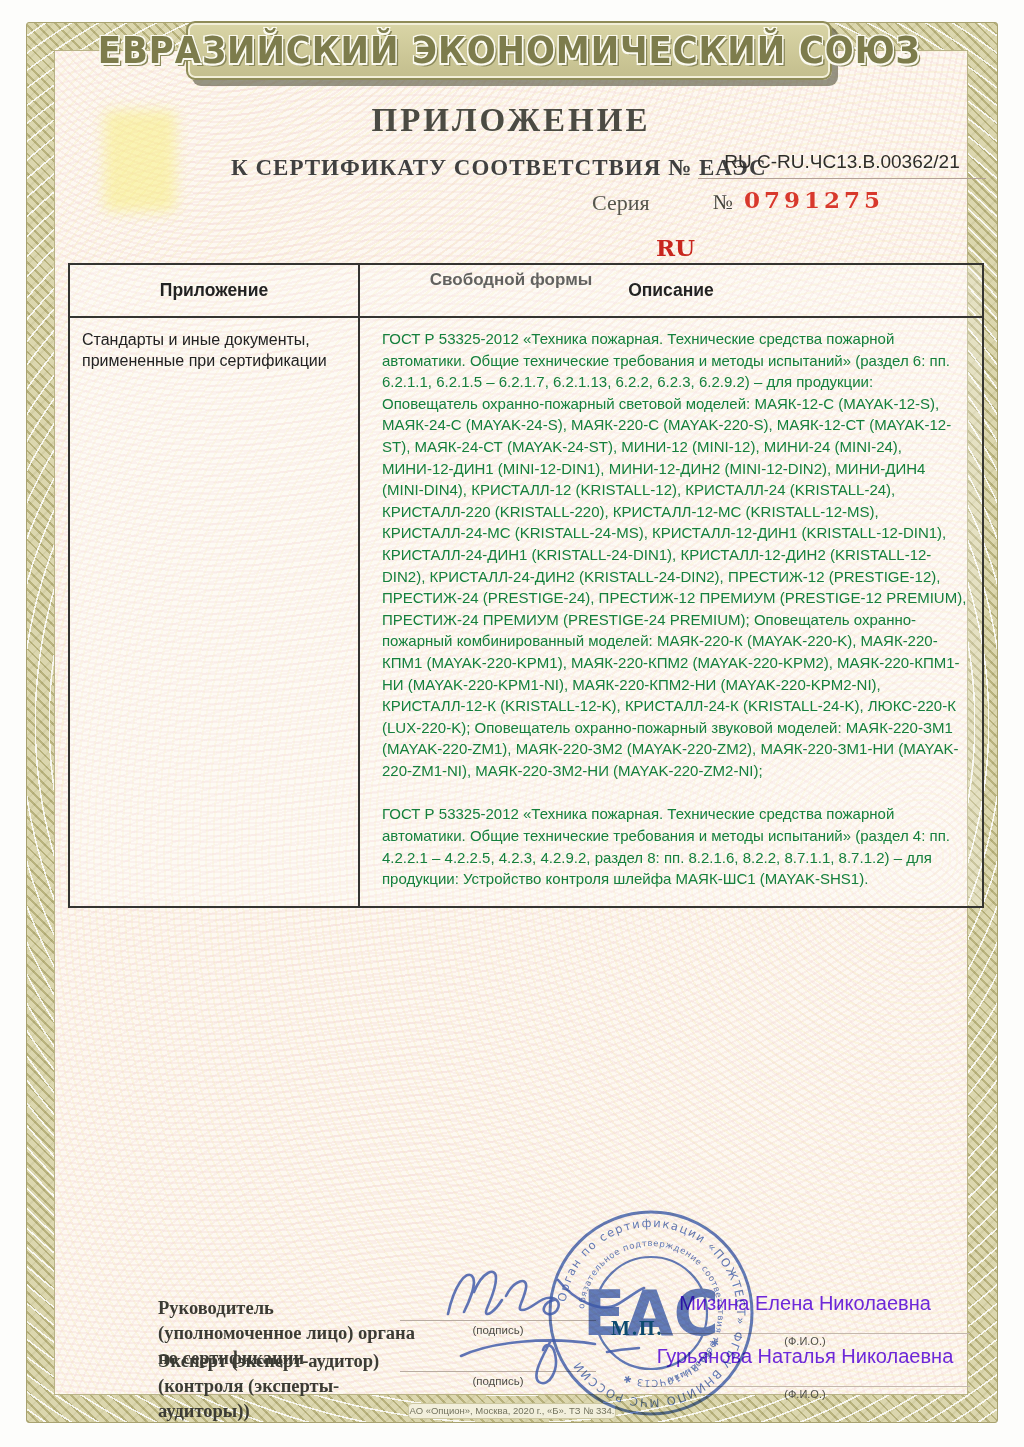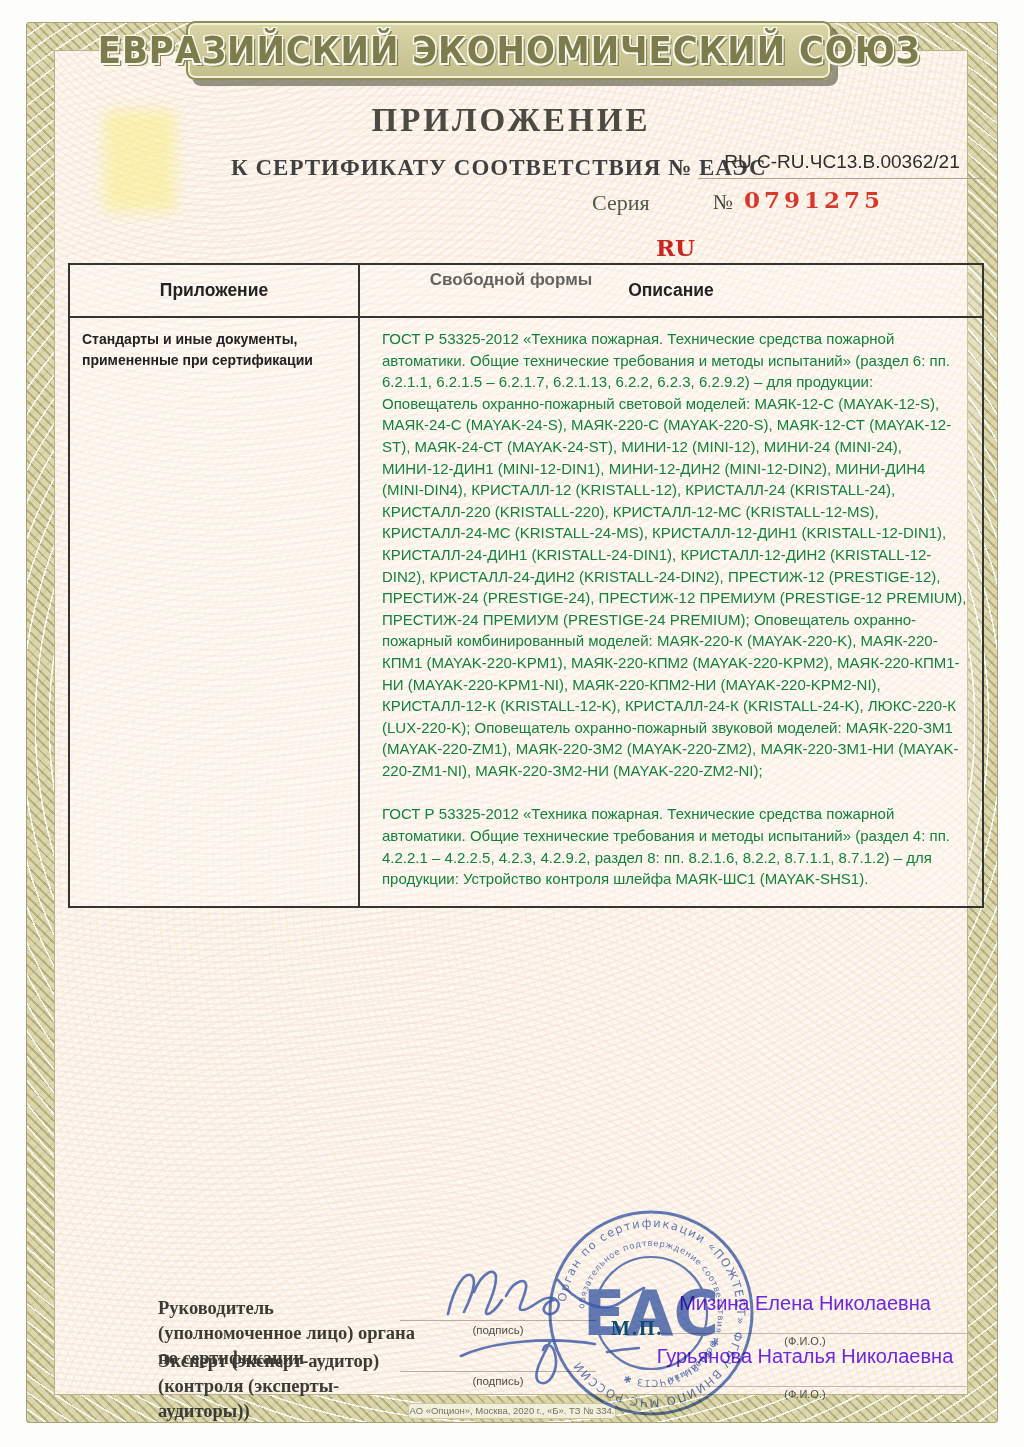--- a/index.html
+++ b/index.html
@@ -84,21 +84,21 @@
     position:absolute; left:68px; top:263px; width:916px;
     border:2px solid #343431; background:rgba(255,255,255,.25);
   }
   .t-head { display:flex; border-bottom:2px solid #343431; }
   .t-head .c1, .t-head .c2 {
     padding:15px 8px; text-align:center; font-weight:bold; font-size:17.5px; color:#222;
   }
   .c1 { width:290px; border-right:2px solid #343431; flex:none; }
   .c2 { flex:1; }
   .t-body { display:flex; min-height:588px; }
-  .t-body .c1 { padding:11px 12px; font-weight:bold; font-size:14px; line-height:21px; color:#222; }
+  .t-body .c1 { padding:11px 12px; font-weight:normal; font-size:16px; line-height:21px; color:#222; }
   .t-body .c2 { padding:10px 14px 10px 22px; font-size:15px; line-height:21.6px; color:#15803d; }
   .t-body .c2 p + p { margin-top:22px; }
   
   .f-label { position:absolute; font-family:"Liberation Serif", serif; font-weight:bold;
     font-size:18.5px; line-height:25px; color:#3b3b34; width:262px; left:158px; }
   .lbl-head { top:1296px; }
   .lbl-expert { top:1349px; }
   .sig-line { position:absolute; border-bottom:1px solid #b9aca2; width:196px; left:400px; }
   .sig-line-1 { top:1320px; } .sig-line-2 { top:1371px; }
   .sig-caption { position:absolute; font-size:11.5px; color:#4e4e48; width:196px; left:400px; text-align:center; }

